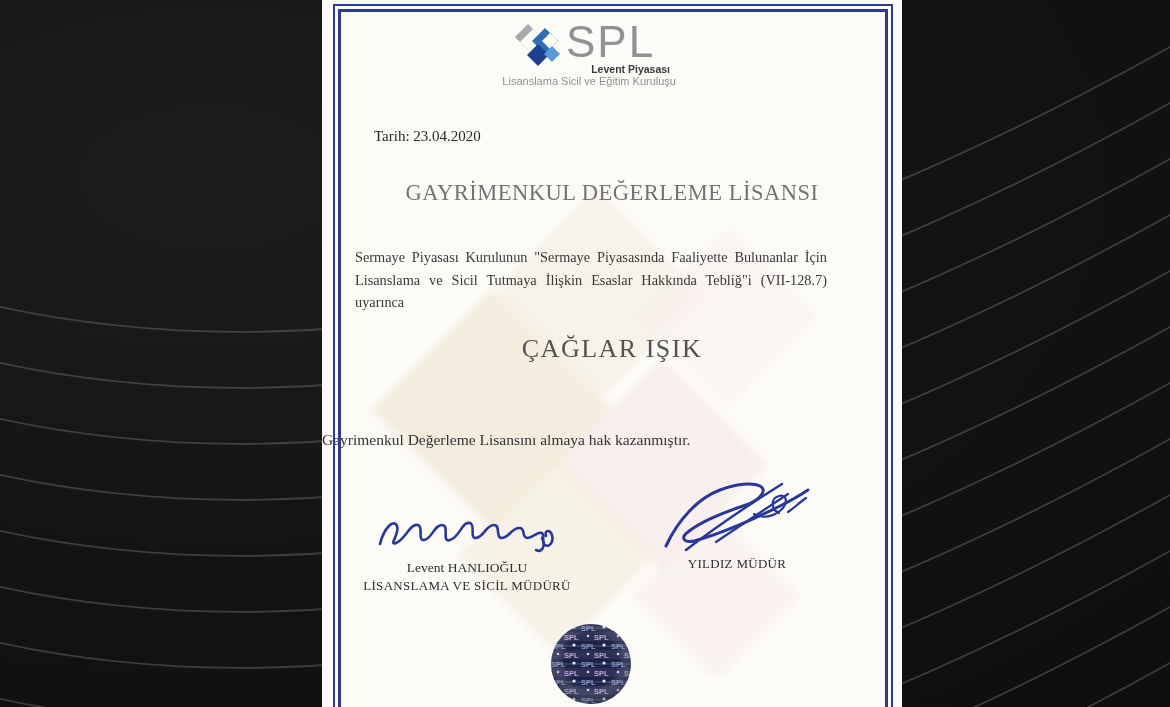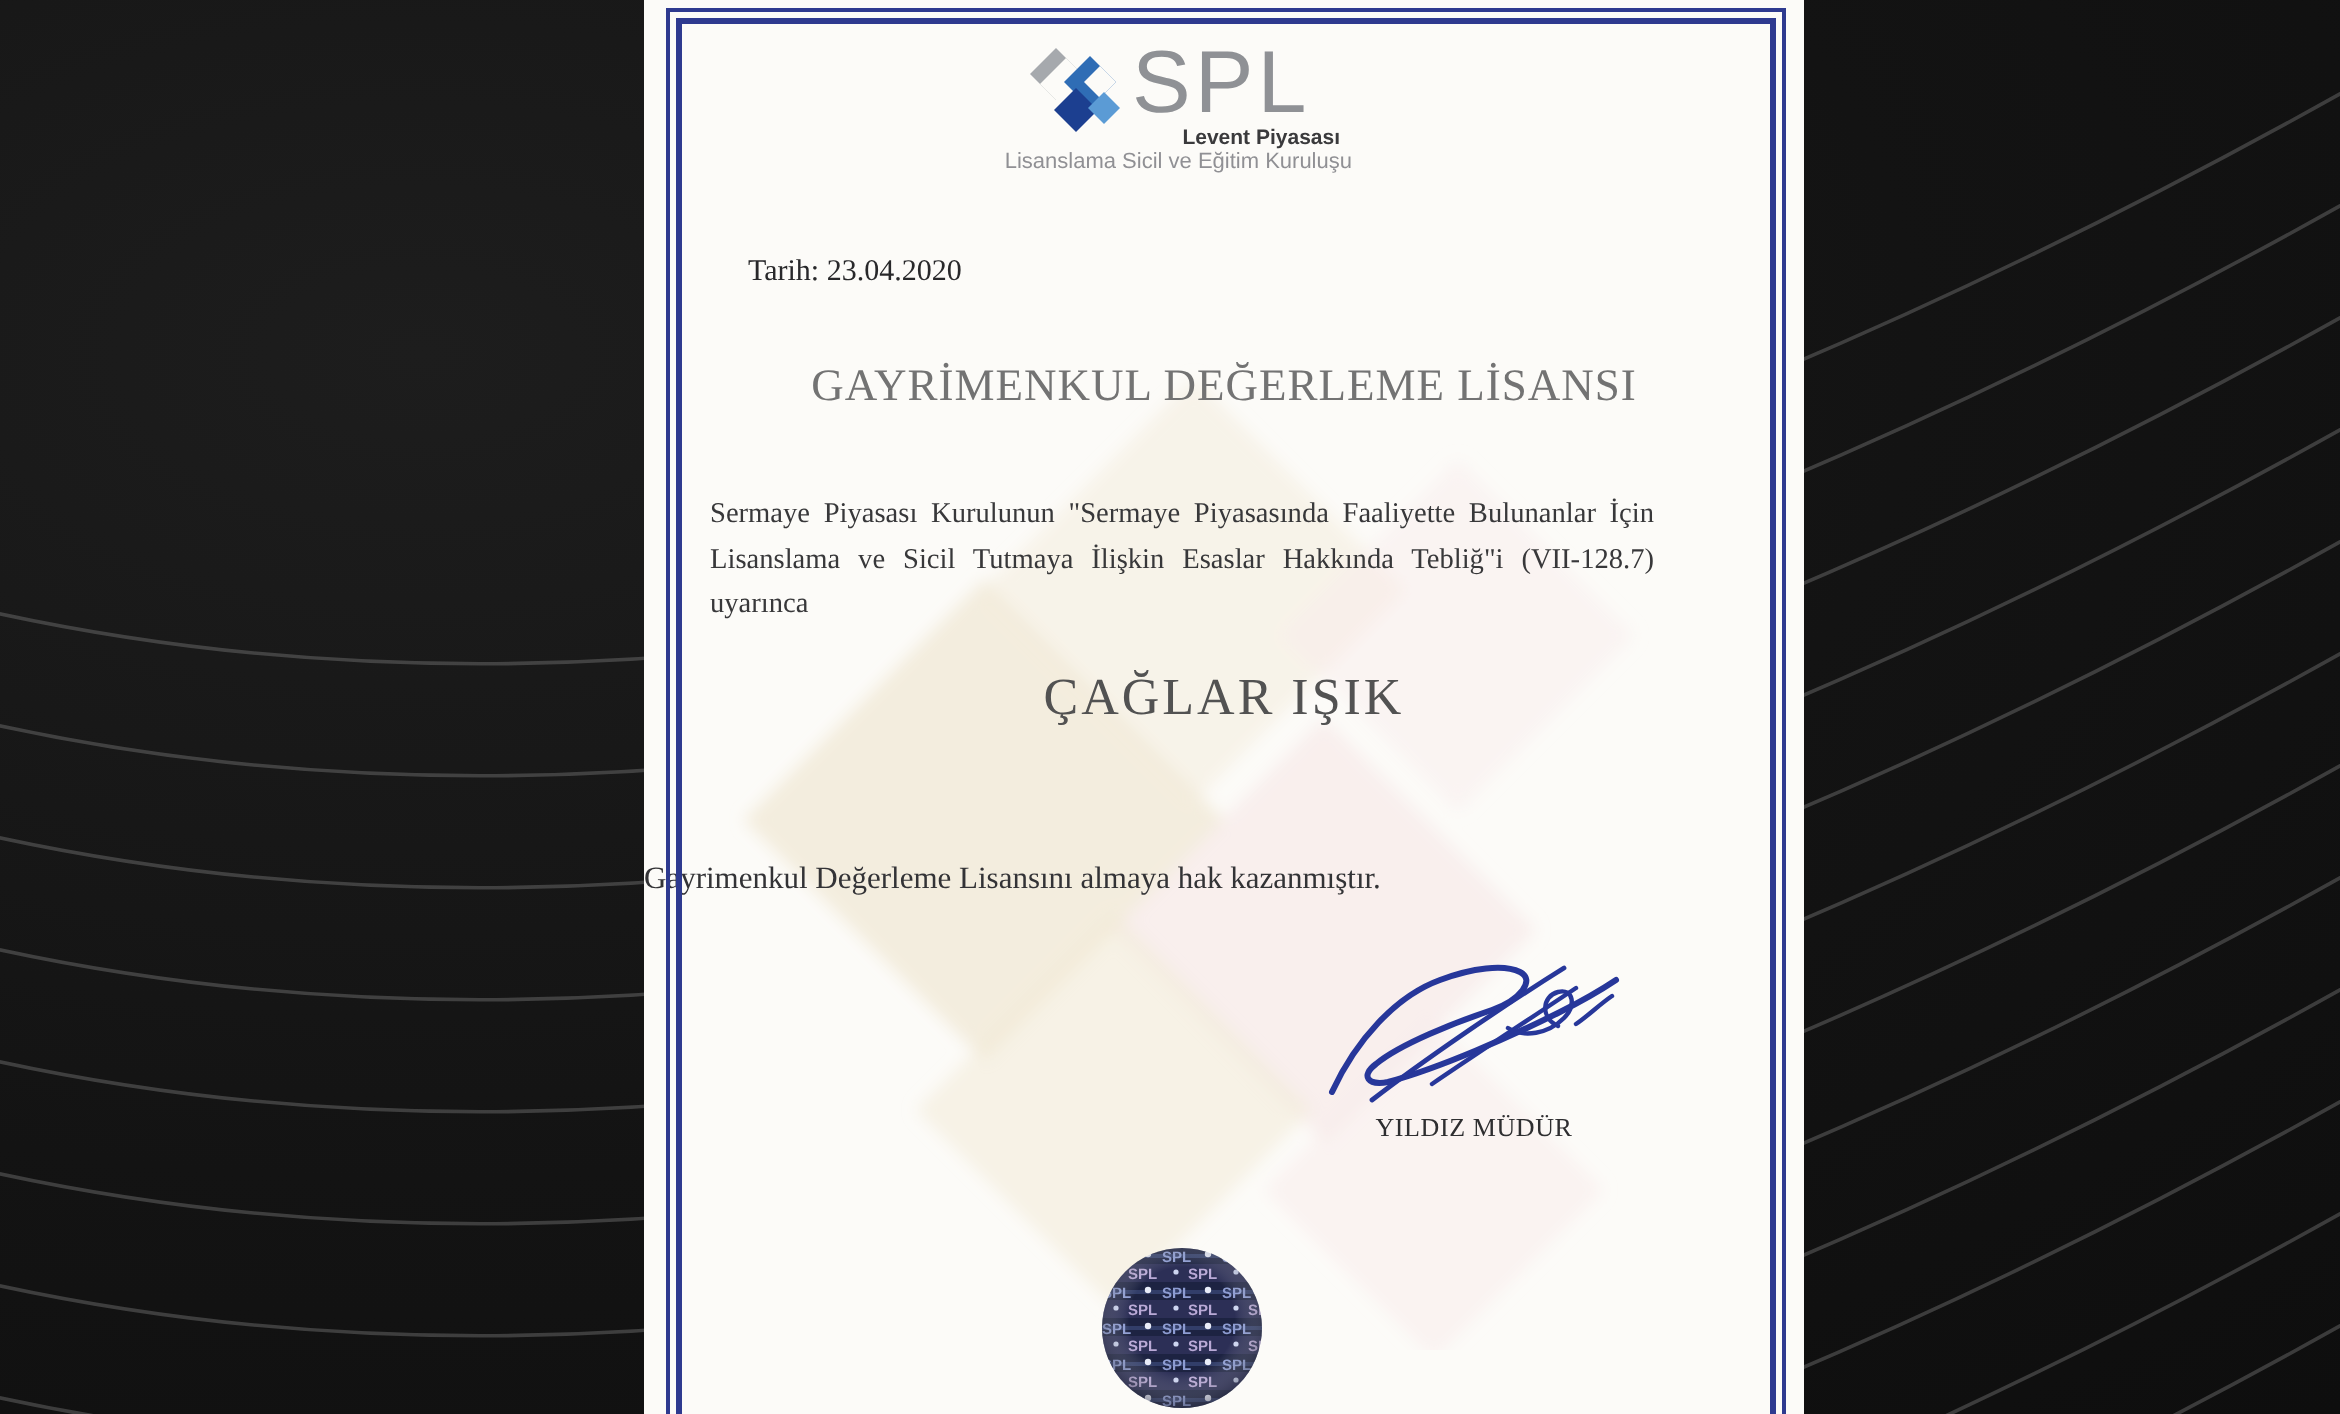--- a/index.html
+++ b/index.html
@@ -133,20 +133,30 @@
     <div class="date-line">Tarih: 23.04.2020</div>
 
     <div class="cert-title">GAYRİMENKUL DEĞERLEME LİSANSI</div>
 
     <div class="cert-body">Sermaye Piyasası Kurulunun "Sermaye Piyasasında Faaliyette Bulunanlar İçin Lisanslama ve Sicil Tutmaya İlişkin Esaslar Hakkında Tebliğ"i (VII-128.7) uyarınca</div>
 
     <div class="recipient">ÇAĞLAR IŞIK</div>
 
     <div class="statement">Gayrimenkul Değerleme Lisansını almaya hak kazanmıştır.</div>
 
+    <div class="sig-block sig-left">
+      <svg class="sig-img" width="190" height="58" viewBox="0 0 190 58">
+        <g fill="none" stroke="#27379a" stroke-width="2.6" stroke-linecap="round">
+          <path d="M8,46 C12,30 22,20 25,28 C28,36 16,48 24,45 C34,41 38,25 46,27 C52,29 45,42 52,42 C60,41 62,27 70,27 C78,27 69,45 78,42 C88,39 90,23 98,25 C104,27 97,40 104,40 C112,39 114,27 122,27 C129,27 123,40 130,40 C138,39 140,29 148,30 C154,31 149,40 156,40 C162,39 166,33 170,35 C173,37 169,44 173,47 C177,50 182,44 180,37 C178,31 172,32 174,38"></path>
+          <path d="M170,40 C174,48 170,55 164,52"></path>
+        </g>
+      </svg>
+      <div class="sig-name">Levent HANLIOĞLU</div>
+      <div class="sig-title">LİSANSLAMA VE SİCİL MÜDÜRÜ</div>
+    </div>
 
     <div class="sig-block sig-right">
       <svg class="sig-img" width="155" height="82" viewBox="0 0 155 82">
         <g fill="none" stroke="#27379a" stroke-linecap="round">
           <path stroke-width="3" d="M6,74 C18,48 38,26 60,18 C76,12 92,10 100,14 C108,18 100,28 86,33 C68,39 40,50 28,60 C20,66 24,71 34,69 C60,62 96,46 120,34 C132,28 142,22 148,18"></path>
           <path stroke-width="2.4" d="M26,78 C52,58 90,32 122,12"></path>
           <path stroke-width="2.2" d="M56,70 C78,55 104,38 128,22"></path>
           <path stroke-width="2.2" d="M94,42 C102,47 114,45 122,37 C128,31 127,22 119,24 C111,26 110,37 119,41"></path>
           <path stroke-width="2.2" d="M128,40 C134,36 140,30 146,26"></path>
         </g>

